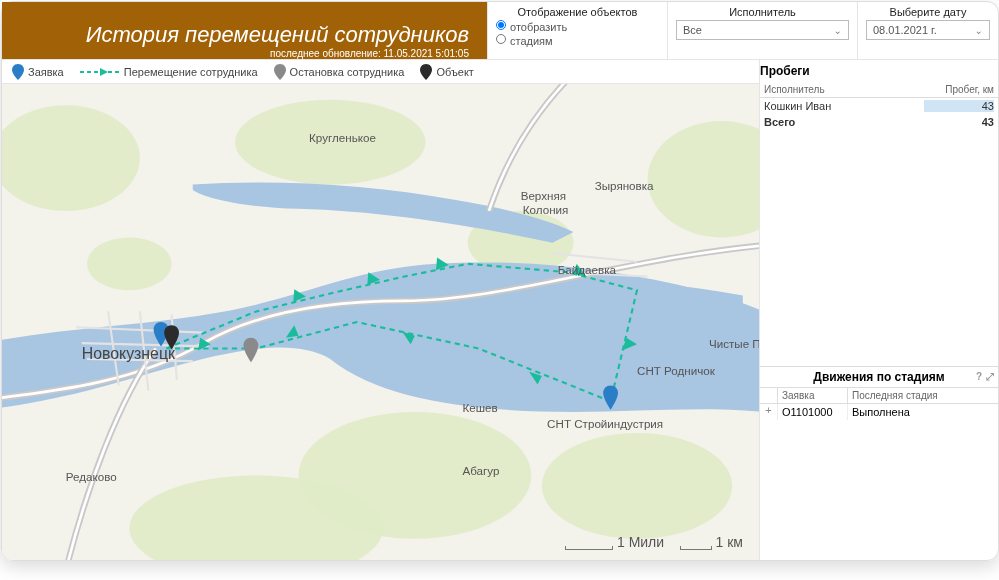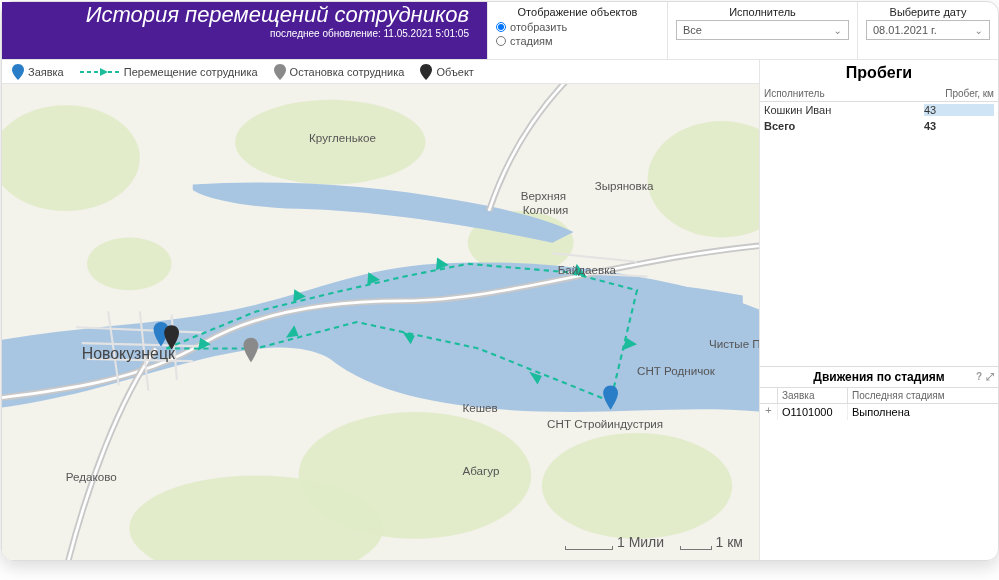--- a/index.html
+++ b/index.html
@@ -1,42 +1,42 @@
 <!DOCTYPE html>
 <html><head>
 <meta charset="utf-8">
 <style>
   * { box-sizing: border-box; margin: 0; padding: 0; font-family: "Segoe UI", Arial, sans-serif; }
   body { background: #fff; width: 999px; height: 580px; overflow: hidden; }
   .frame { width: 998px; height: 560px; border: 1px solid #ddd; border-radius: 12px; margin: 1px; display: flex; flex-direction: column; box-shadow: 0 6px 18px rgba(0,0,0,0.15); }
   .topbar { display: flex; height: 58px; border-bottom: 1px solid #e5e5e5; }
-  .title-block { flex: 0 0 486px; background: #4c1d95; color: #fff; display: flex; flex-direction: column; justify-content: flex-start; align-items: flex-end; padding: 0 18px 0 0; border-right: 1px solid #e5e5e5; }
+  .title-block { flex: 0 0 486px; background: #a16207; color: #fff; display: flex; flex-direction: column; justify-content: flex-end; align-items: flex-end; padding: 0 18px 0 0; border-right: 1px solid #e5e5e5; }
   .title-block h1 { font-size: 22px; font-weight: 300; font-style: italic; }
   .title-block .sub { font-size: 10px; font-weight: 400; }
   .panel { border-right: 1px solid #e5e5e5; display: flex; flex-direction: column; align-items: center; padding: 4px 8px; font-size: 11px; }
   .panel .hdr { font-weight: 400; color: #222; margin-bottom: 2px; }
   .disp { flex: 0 0 180px; }
   .disp .opts { align-self: flex-start; }
-  .disp label { display: flex; align-items: center; gap: 4px; color: #555; font-size: 11px; line-height: 14px;}
+  .disp label { display: flex; align-items: flex-start; gap: 4px; color: #555; font-size: 11px; line-height: 14px;}
   .select, .dateinput { width: 100%; height: 20px; border: 1px solid #bcbcbc; background: #fff; font-size: 11px; padding: 0 6px; display: flex; align-items: center; justify-content: space-between; color: #555;}
   .select .chev, .dateinput .chev { color: #888; font-size: 10px; }
   .exec { flex: 0 0 190px; }
   .date { flex: 0 0 140px; border-right: none;}
   .main { display: flex; flex: 1 1 auto; }
   .mapcol { flex: 1 1 auto; display: flex; flex-direction: column; border-right: 1px solid #e5e5e5; }
   .legend { height: 24px; display: flex; align-items: center; gap: 16px; padding: 0 10px; font-size: 11px; color: #444; border-bottom: 1px solid #e5e5e5;}
   .legend .item { display: flex; align-items: center; gap: 4px; }
   .mapwrap { flex: 1; position: relative; background: #f4f3ec; overflow: hidden; border-bottom-left-radius: 11px;}
   .sidecol { flex: 0 0 238px; display: flex; flex-direction: column; }
-  .sidepanel-title { text-align: center; font-weight: 600; font-size: 16px; padding: 4px 0;}
+  .sidepanel-title { text-align: left; font-weight: 600; font-size: 12px; padding: 4px 0;}
   .mileage .mhead { display: flex; font-size: 10px; color: #666; border-bottom: 1px solid #ddd; padding: 2px 4px;}
   .mileage .mhead .c1 { flex: 1;} .mileage .mhead .c2 { flex: 0 0 70px; text-align: right;}
   .mileage .row { display: flex; font-size: 11px; color: #333; padding: 2px 4px;}
   .mileage .row .c1 { flex: 1;} 
-  .mileage .row .c2 { flex: 0 0 70px; }
+  .mileage .row .c2 { flex: 0 0 70px; text-align: right;}
   .mileage .row.r1 .c2 { background: #cfe5f5; }
   .mileage .row.tot { font-weight: 600;}
   .spacer { flex: 1; }
   .stages { border-top: 1px solid #ddd; }
   .stages .titlebar { display: flex; align-items: center; justify-content: center; position: relative; font-size: 12px; font-weight: 600; padding: 3px 12px;}
   .stages .titlebar .icons { position: absolute; right: 4px; display: flex; gap: 4px; color: #999; font-size: 10px;}
   .stages .shead { display: flex; font-size: 10px; color: #666; border-top: 1px solid #ddd; border-bottom: 1px solid #ddd;}
   .stages .shead .sc0 { flex: 0 0 18px; border-right: 1px solid #ddd;}
   .stages .shead .sc1 { flex: 0 0 70px; border-right: 1px solid #ddd; padding: 2px 4px;}
   .stages .shead .sc2 { flex: 1; padding: 2px 4px;}
@@ -235,21 +235,21 @@
         <div class="titlebar">
           <span>Движения по стадиям</span>
           <span class="icons">
             <span>?</span>
             <span>⤢</span>
           </span>
         </div>
         <div class="shead">
           <div class="sc0"></div>
           <div class="sc1">Заявка</div>
-          <div class="sc2">Последняя стадиям</div>
+          <div class="sc2">Последняя стадия</div>
         </div>
         <div class="srow">
           <div class="sc0">+</div>
           <div class="sc1">О1101000</div>
           <div class="sc2">Выполнена</div>
         </div>
         <div style="height:140px"></div>
       </div>
     </div>
   </div>

